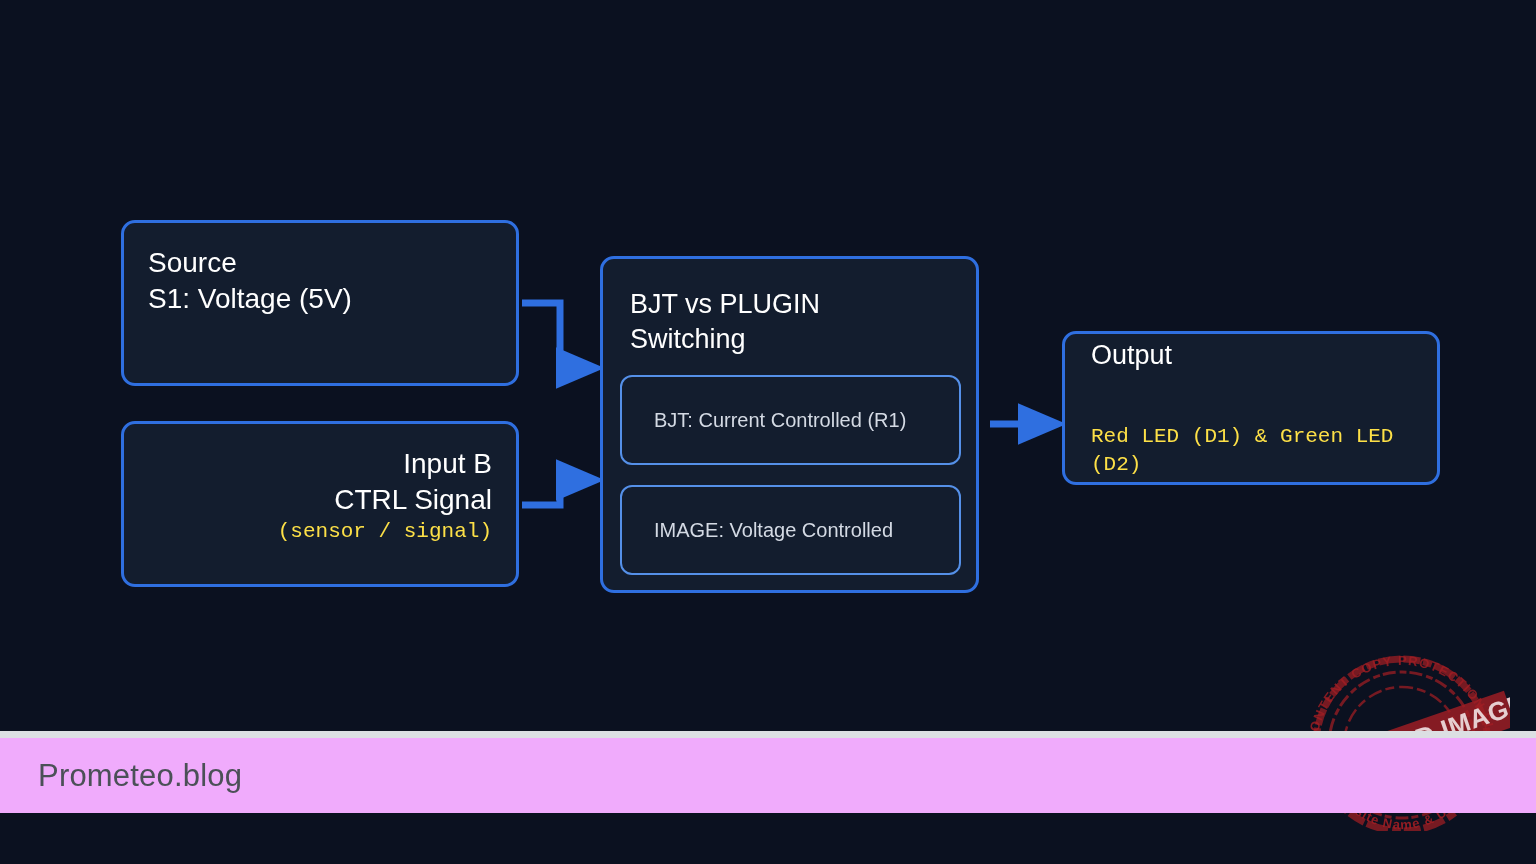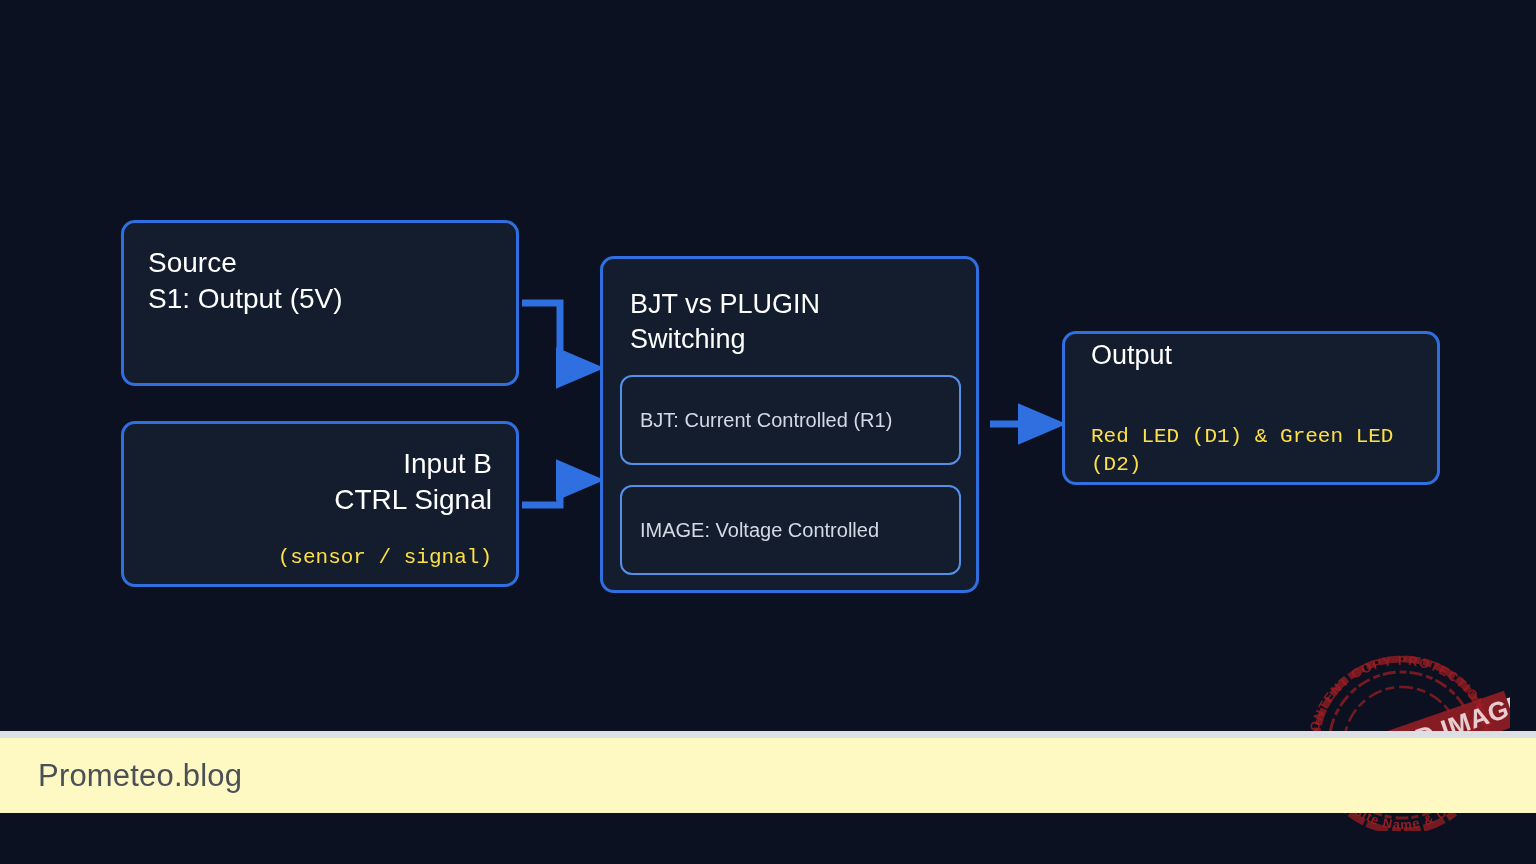--- a/index.html
+++ b/index.html
@@ -56,37 +56,37 @@
     left: 121px;  top: 220px;
     width: 398px; height: 166px;
   }
   #node-source .node-title { font-size: 28px; }
 
   #node-input-b {
     left: 121px;  top: 421px;
     width: 398px; height: 166px; text-align: right;
   }
   #node-input-b .node-title { font-size: 28px; }
-  #node-input-b .node-sub { margin-top: 26px; font-size: 21px; }
+  #node-input-b .node-sub { font-size: 21px; }
 
   #node-process {
     left: 600px;  top: 256px;
     width: 379px; height: 337px;
     padding: 20px 18px;
   }
   #node-process .node-title { font-size: 27px; margin: 8px 0 0 9px; }
 
   .sub-node {
     position: absolute;
     background: #131d2e;
     border: 2px solid #5590e8;
     border-radius: 12px;
     display: flex;
     align-items: center;
-    padding: 0 18px;
+    padding: 0 32px;
   }
   .sub-node-label {
     color: #d4dae4;
     font-size: 20px;
     line-height: 1.3;
   }
 
   #sub-bjt {
     left: 620px; top: 375px;
     width: 341px; height: 90px;
@@ -113,21 +113,21 @@
     left: 0; top: 0;
     width: 1536px; height: 864px;
     pointer-events: none;
   }
 
   
   #footer-band {
     position: absolute;
     left: 0; top: 731px;
     width: 1536px; height: 82px;
-    background: #fef9c3;
+    background: #f0abfc;
     border-top: 7px solid #dcdfe3;
     display: flex;
     align-items: center;
   }
   #footer-text {
     margin-left: 38px;
     color: #4b5057;
     font-size: 31px;
     font-weight: 400;
     letter-spacing: 0.2px;
@@ -157,21 +157,21 @@
 
     <path d="M 522 303 L 560 303 L 560 368 L 578 368" fill="none" stroke="#2f6fe0" stroke-width="7" stroke-linecap="butt" stroke-linejoin="miter" marker-end="url(#arrowhead)"></path>
 
     <path d="M 522 505 L 560 505 L 560 480 L 578 480" fill="none" stroke="#2f6fe0" stroke-width="7" stroke-linecap="butt" stroke-linejoin="miter" marker-end="url(#arrowhead)"></path>
 
     <path d="M 990 424 L 1040 424" fill="none" stroke="#2f6fe0" stroke-width="7" stroke-linecap="butt" marker-end="url(#arrowhead)"></path>
   </svg>
 
   <div class="node" id="node-source">
     <div class="node-title">Source
-S1: Output (5V)</div>
+S1: Voltage (5V)</div>
   </div>
 
   <div class="node" id="node-input-b">
     <div class="node-title">Input B
 CTRL Signal</div>
     <div class="node-sub">(sensor / signal)</div>
   </div>
 
   <div class="node" id="node-process">
     <div class="node-title">BJT vs PLUGIN

